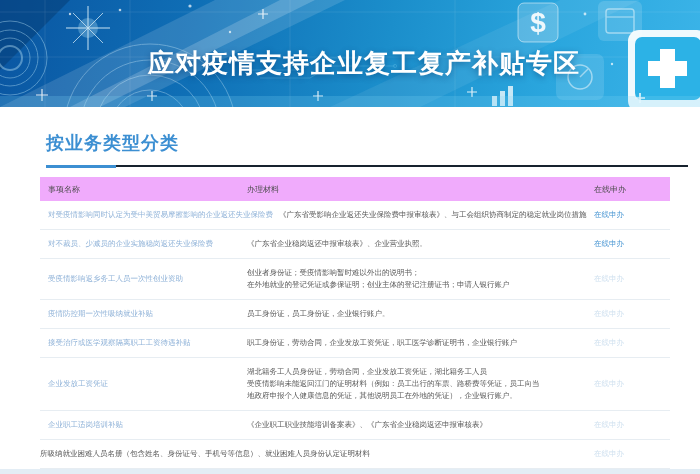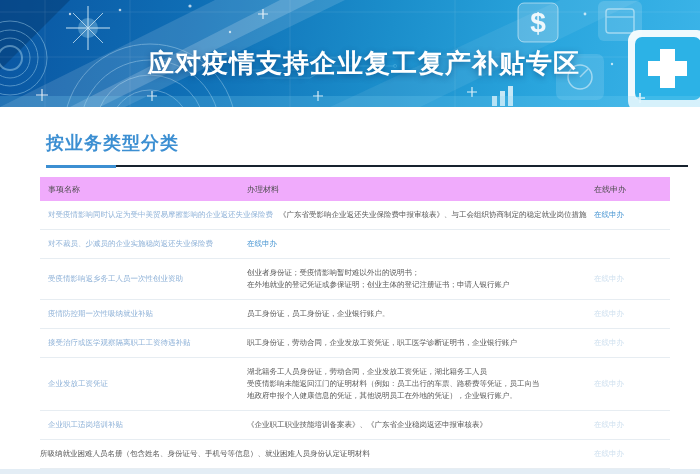--- a/index.html
+++ b/index.html
@@ -151,20 +151,21 @@
     </div>
     <div>
   <div class="row">
     <span class="c1"><a class="item-link">对受疫情影响同时认定为受中美贸易摩擦影响的企业返还失业保险费</a></span>
     <span class="c2">《广东省受影响企业返还失业保险费申报审核表》、与工会组织协商制定的稳定就业岗位措施</span>
     <span class="c3"><a class="online-link active">在线申办</a></span>
   </div>
 
   <div class="row">
     <span class="c1"><a class="item-link">对不裁员、少减员的企业实施稳岗返还失业保险费</a></span>
+    <span class="c2">《广东省企业稳岗返还申报审核表》、企业营业执照。</span>
     <span class="c3"><a class="online-link active">在线申办</a></span>
   </div>
 
   <div class="row">
     <span class="c1"><a class="item-link">受疫情影响返乡务工人员一次性创业资助</a></span>
     <span class="c2">创业者身份证；受疫情影响暂时难以外出的说明书；<br>在外地就业的登记凭证或参保证明；创业主体的登记注册证书；申请人银行账户</span>
     <span class="c3"><a class="online-link disabled">在线申办</a></span>
   </div>
 
   <div class="row">

